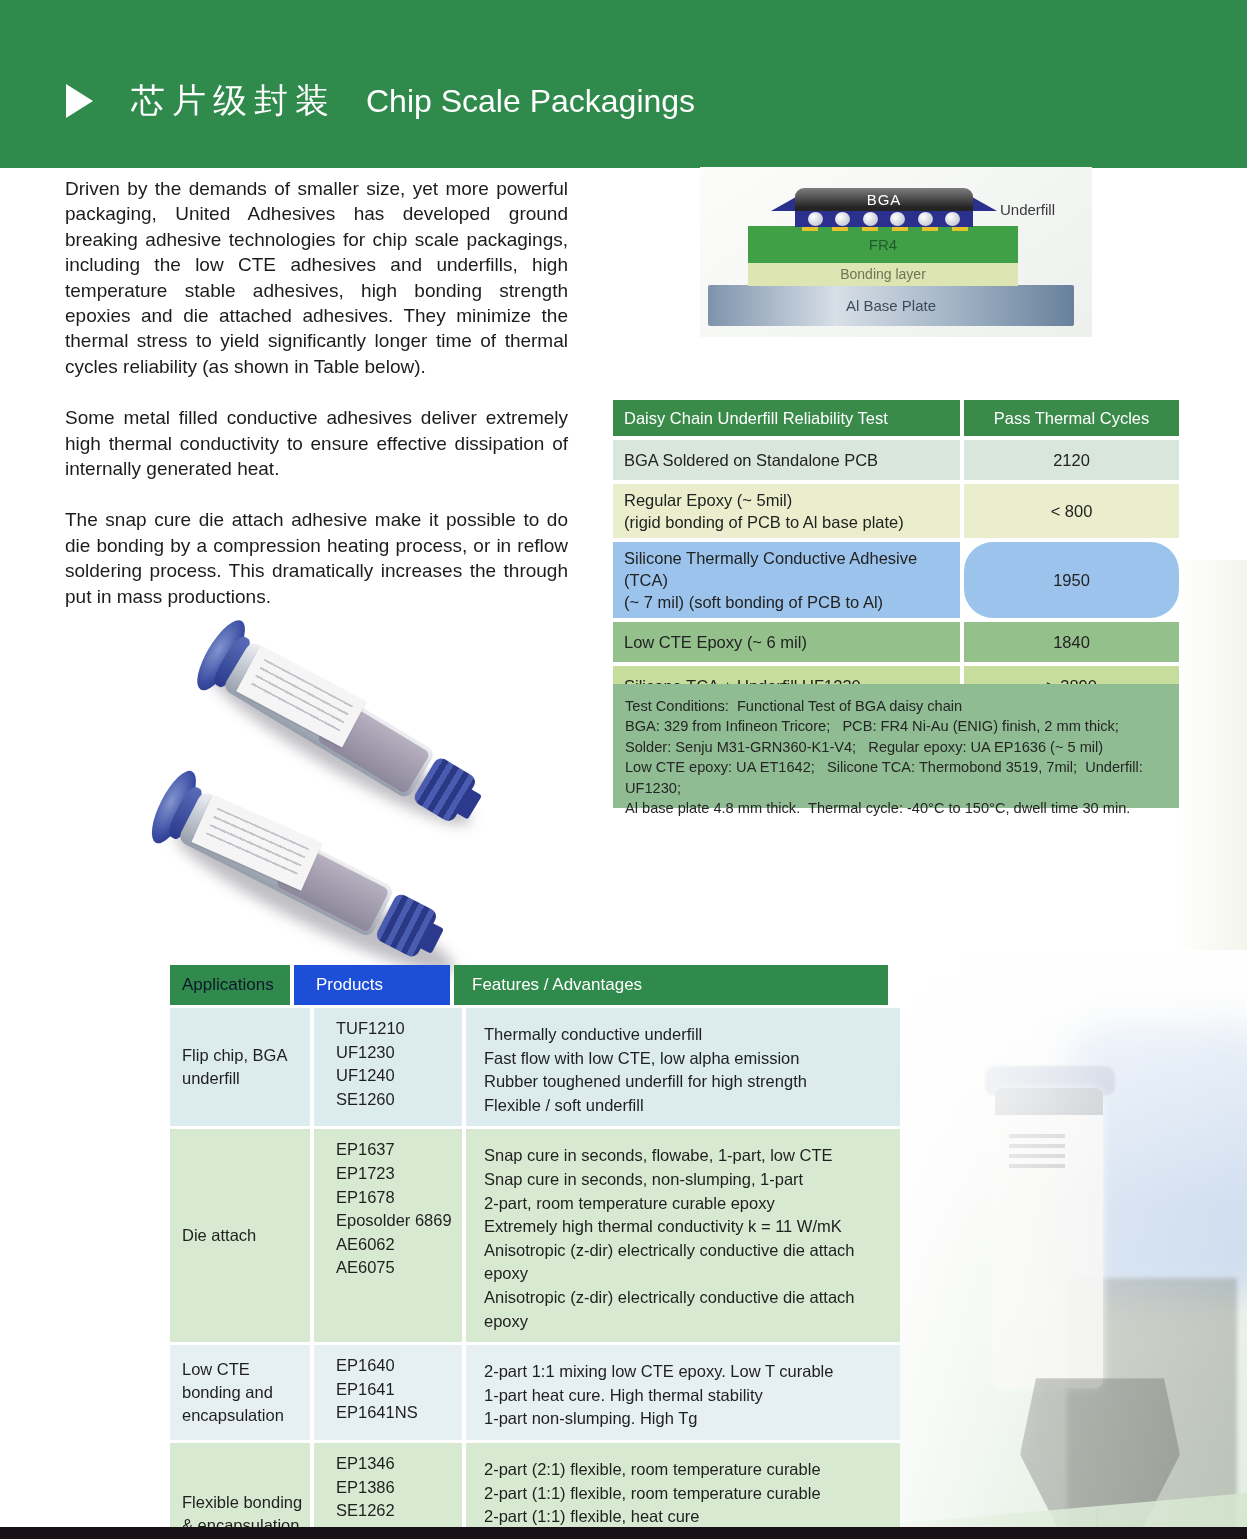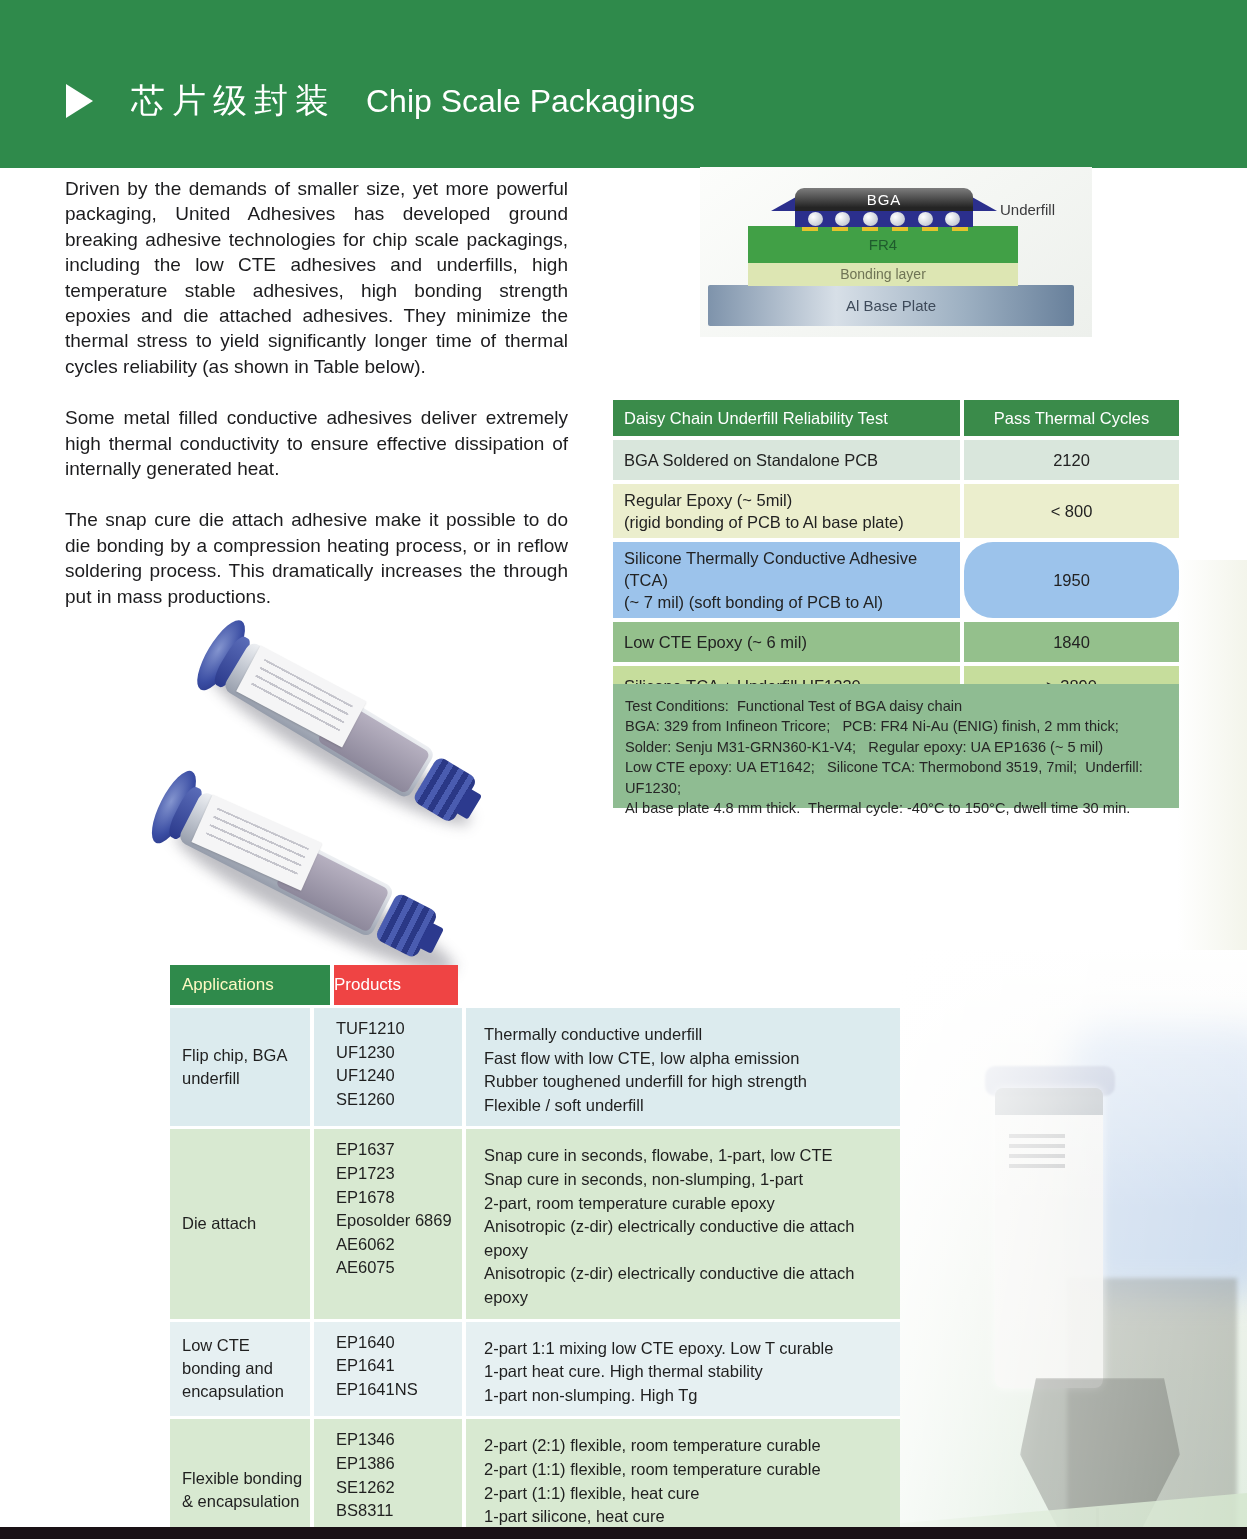--- a/index.html
+++ b/index.html
@@ -68,22 +68,22 @@
   .s-label{left:44px;top:12px;width:120px;height:52px;background:#f5f5f6;transform:rotate(-3deg);
     box-shadow:0 1px 2px rgba(0,0,0,.15);}
   .s-label::after{content:"";position:absolute;left:10px;top:10px;right:10px;bottom:10px;
     background:repeating-linear-gradient(180deg,#b9b9c2 0 2px,transparent 2px 9px);opacity:.8;}
   .s-tip{left:252px;top:18px;width:46px;height:52px;border-radius:8px;
     background:repeating-linear-gradient(90deg,#4a5cb0 0 6px,#2a3886 6px 12px);}
   .s-tip2{left:294px;top:30px;width:16px;height:28px;border-radius:3px;background:#2c3a8e;}
   
   .prod{position:absolute;left:170px;top:965px;width:730px;}
   .prod-head{display:flex;gap:4px;height:40px;margin-bottom:3px;}
-  .ph1{width:160px;background:#2f8a4b;color:#fef9c3;display:flex;align-items:center;padding-left:12px;font-size:17px;box-sizing:border-box;}
-  .ph2{width:124px;background:#ef4444;color:#fff;display:flex;align-items:center;font-size:17px;box-sizing:border-box;}
+  .ph1{width:120px;background:#2f8a4b;color:#0f172a;display:flex;align-items:center;padding-left:12px;font-size:17px;box-sizing:border-box;}
+  .ph2{width:156px;background:#1d4ed8;color:#fff;display:flex;align-items:center;padding-left:22px;font-size:17px;box-sizing:border-box;}
   .ph3{width:434px;background:#2f8a4b;color:#fff;display:flex;align-items:center;padding-left:18px;font-size:17px;box-sizing:border-box;}
   .prod-row{display:flex;gap:4px;margin-bottom:3px;}
   .p-app{width:140px;display:flex;flex-direction:column;justify-content:center;
     padding:8px 2px 8px 12px;font-size:16.5px;line-height:23px;color:#1f1f1f;box-sizing:border-box;}
   .p-products{width:148px;padding:9px 0 9px 22px;font-size:16.5px;line-height:23.6px;color:#1f1f1f;box-sizing:border-box;}
   .p-features{width:434px;padding:15px 4px 9px 18px;font-size:16.5px;line-height:23.6px;color:#1f1f1f;box-sizing:border-box;}
   
   .photo{position:absolute;left:900px;top:948px;width:347px;height:579px;overflow:hidden;
     background:linear-gradient(180deg,#f7f8f6 0%,#f1f3ef 35%,#e8efe5 60%,#dcebdc 100%);}
   .photo>div{position:absolute;}
@@ -211,20 +211,21 @@
       <div class="s-label"></div>
       <div class="s-tip"></div>
       <div class="s-tip2"></div>
   </div>
 </div>
 
 <div class="prod">
   <div class="prod-head">
     <div class="ph1">Applications</div>
     <div class="ph2">Products</div>
+    <div class="ph3">Features / Advantages</div>
   </div>
   <div>
       <div class="prod-row">
         <div class="p-app" style="background: rgb(220, 235, 238);">
           <div>Flip chip, BGA</div>
           <div>underfill</div>
         </div>
         <div class="p-products" style="background: rgb(220, 235, 238);">
           <div>TUF1210</div>
           <div>UF1230</div>
@@ -247,20 +248,21 @@
           <div>EP1723</div>
           <div>EP1678</div>
           <div>Eposolder 6869</div>
           <div>AE6062</div>
           <div>AE6075</div>
         </div>
         <div class="p-features" style="background: rgb(216, 233, 209);">
           <div>Snap cure in seconds, flowabe, 1-part, low CTE</div>
           <div>Snap cure in seconds, non-slumping, 1-part</div>
           <div>2-part, room temperature curable epoxy</div>
+          <div>Extremely high thermal conductivity k = 11 W/mK</div>
           <div> Anisotropic (z-dir) electrically conductive die attach epoxy</div>
           <div>Anisotropic (z-dir) electrically conductive die attach epoxy</div>
         </div>
       </div>
       <div class="prod-row">
         <div class="p-app" style="background: rgb(230, 240, 242);">
           <div>Low CTE</div>
           <div>bonding and</div>
           <div>encapsulation</div>
         </div>

